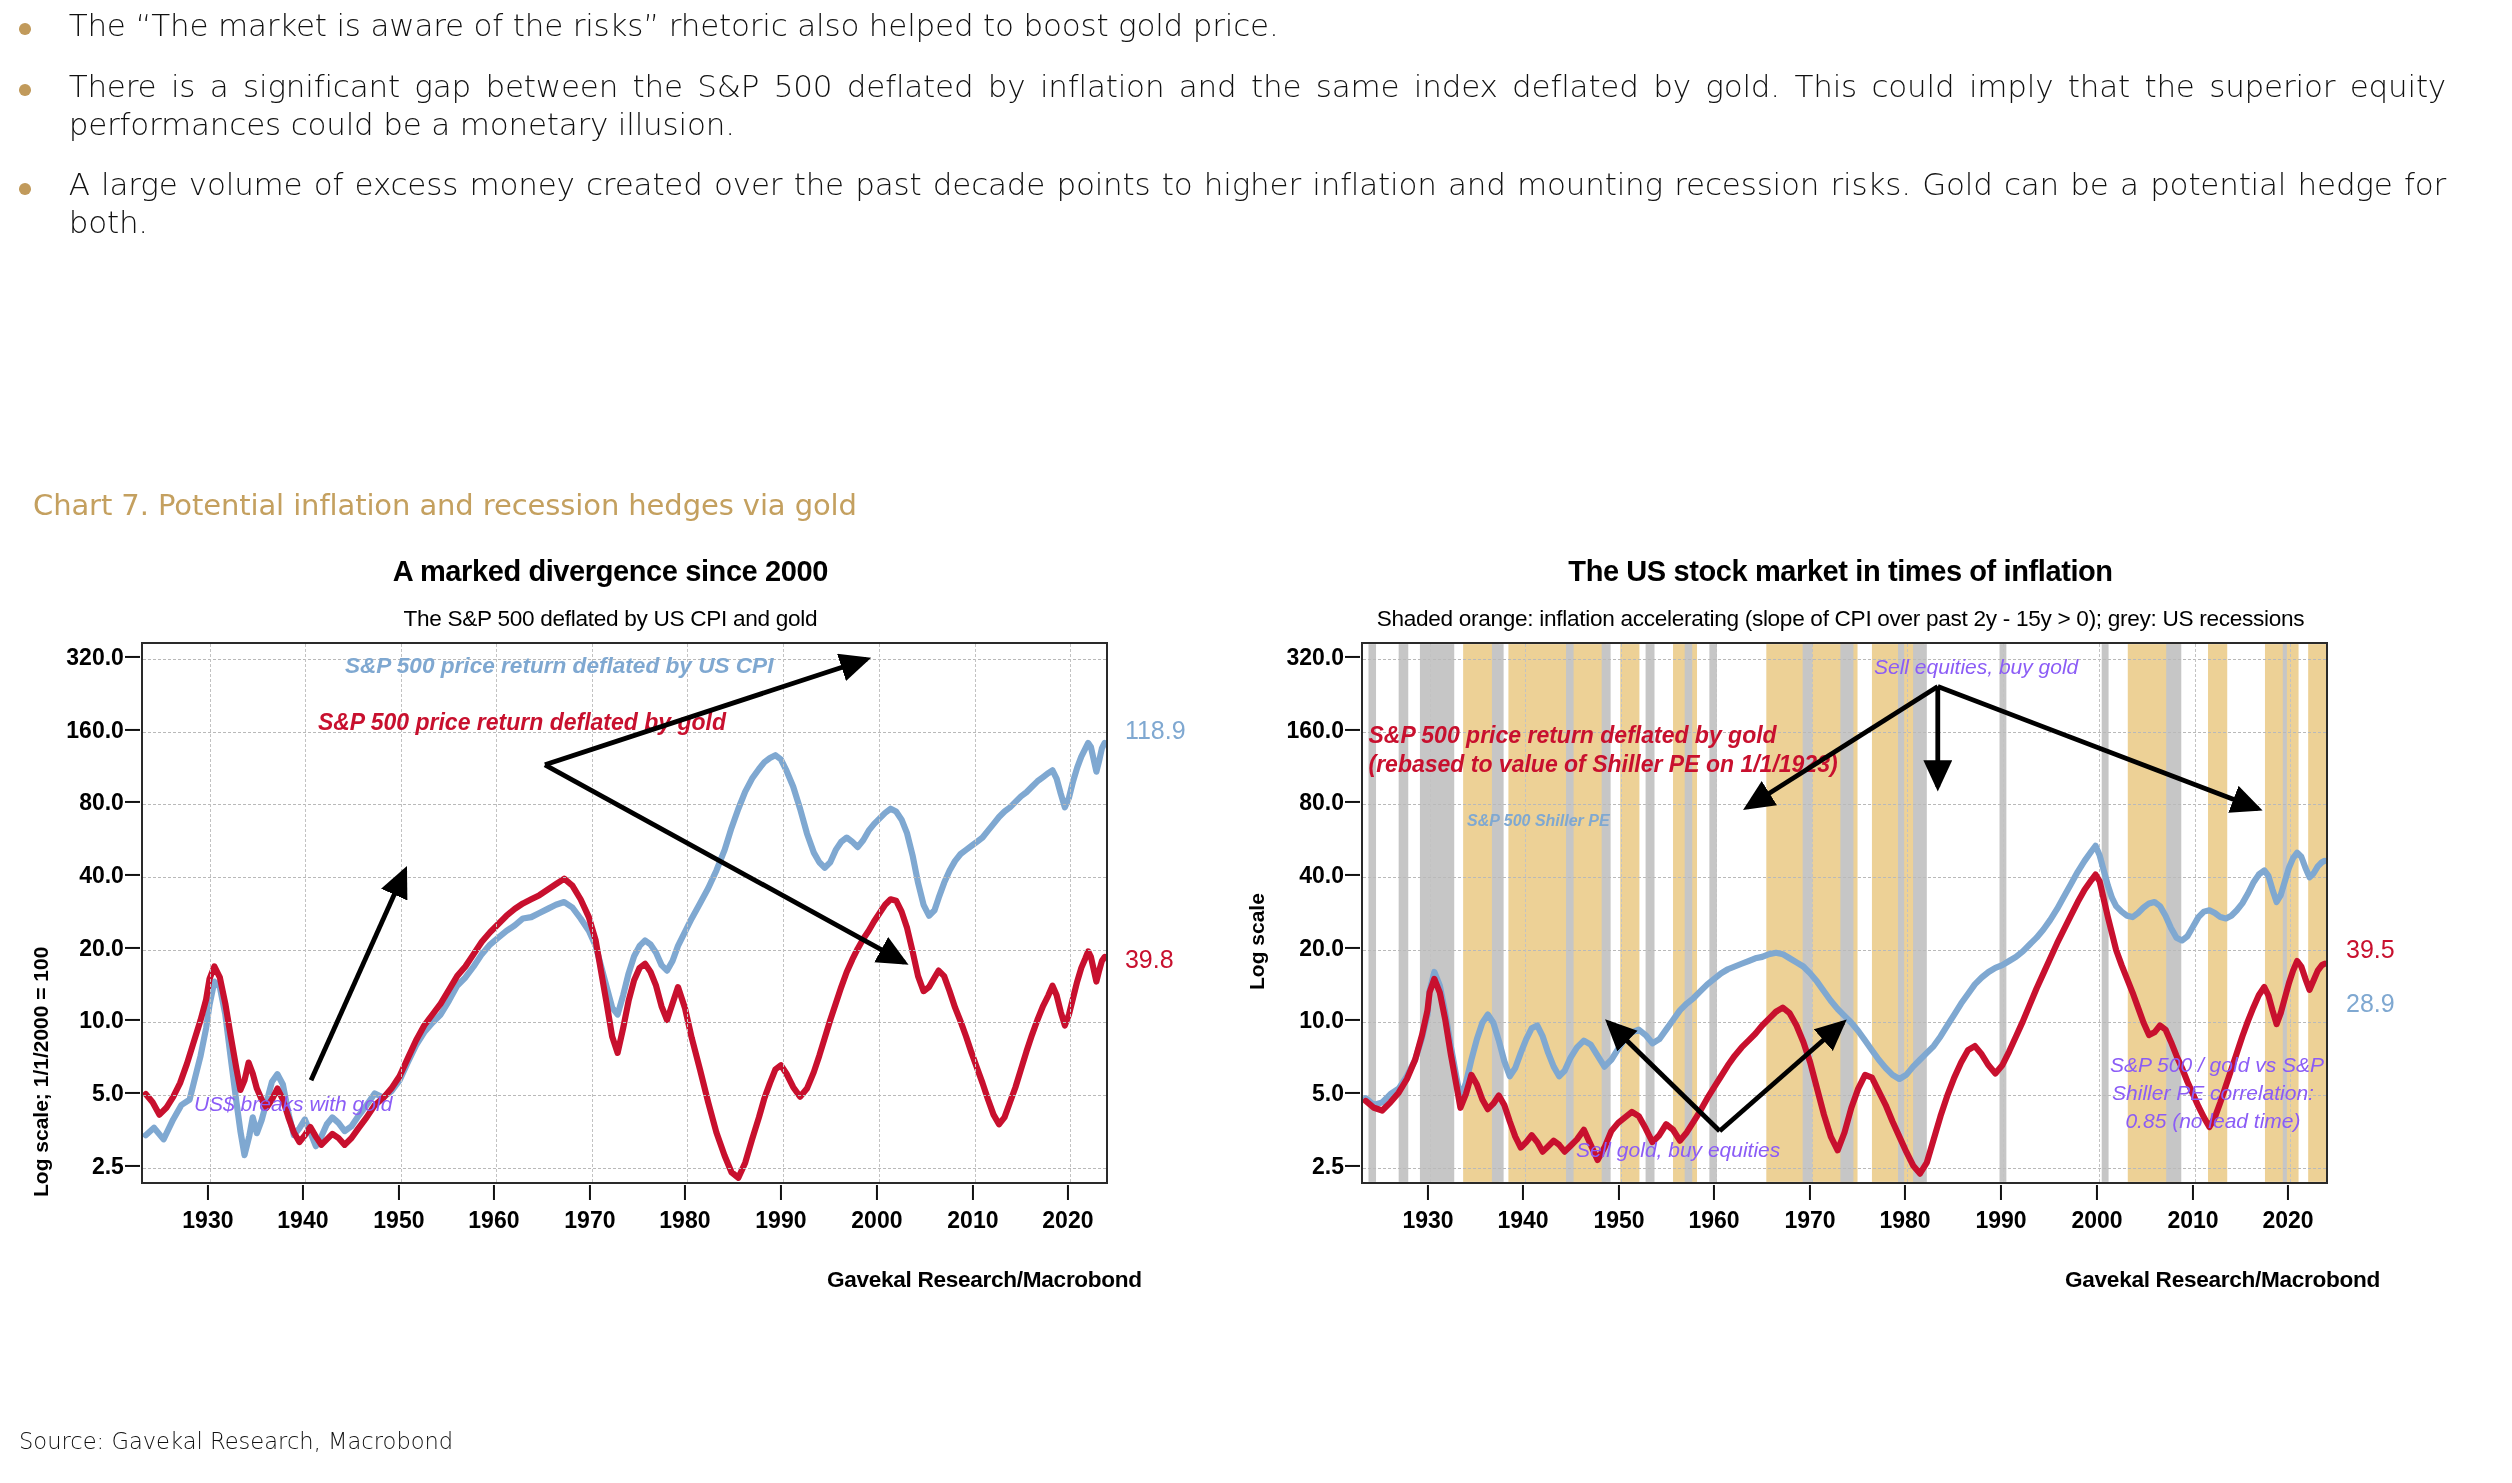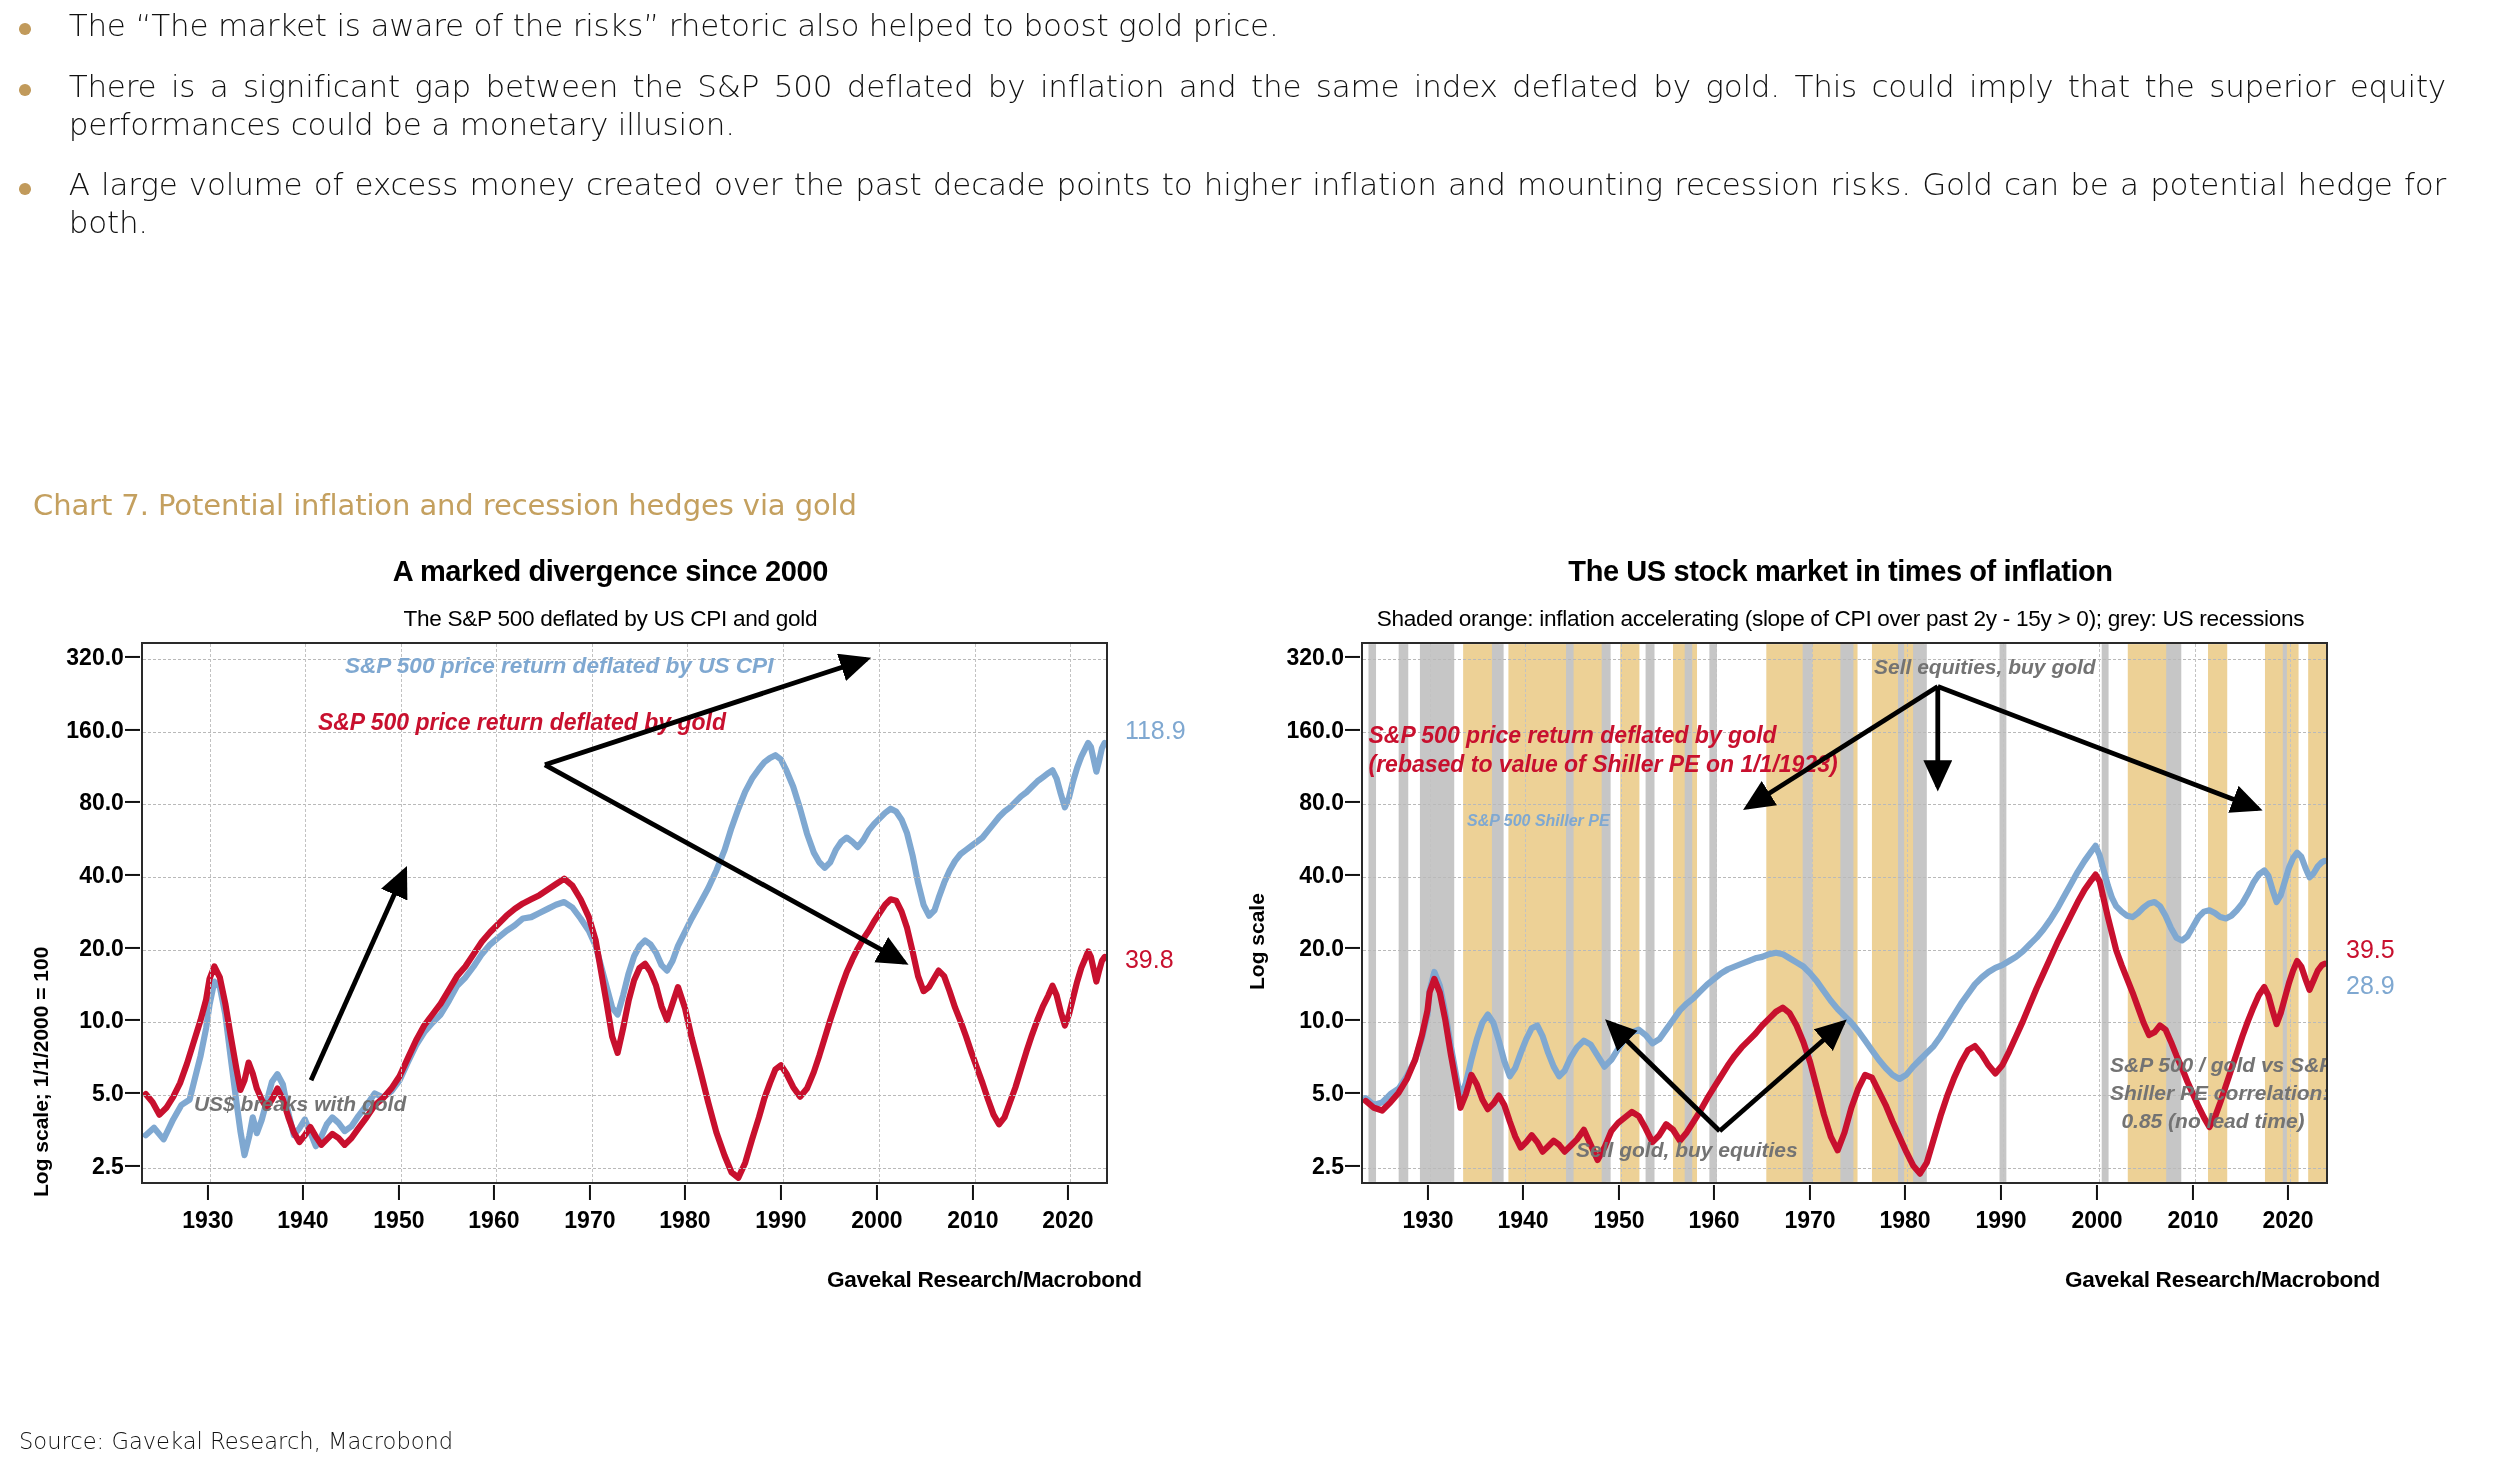--- a/index.html
+++ b/index.html
@@ -118,22 +118,22 @@
     font-family:"Liberation Sans", sans-serif;
     font-size:25px; font-weight:normal;
     white-space:nowrap;
   }
   .end-blue { color:#7fa8d1; }
   .end-red  { color:#c8102e; }
 
   .annot {
     position:absolute;
     font-family:"Liberation Sans", sans-serif;
-    font-style:italic; font-weight:bold;
-    font-size:21px; color:#737373;
+    font-style:italic; font-weight:normal;
+    font-size:21px; color:#8b5cf6;
     white-space:nowrap; line-height:1.35;
   }
   .annot.center { text-align:center; }
 
   .credit {
     position:absolute;
     font-family:"Liberation Sans", sans-serif;
     font-weight:bold; font-size:22.6px;
     letter-spacing:-0.3px; white-space:nowrap;
   }
@@ -385,21 +385,21 @@
         <line x1="838" y1="62" x2="560" y2="238" stroke="#000" stroke-width="7" marker-end="url(#ah-r)"></line>
         <line x1="838" y1="62" x2="838" y2="208" stroke="#000" stroke-width="7" marker-end="url(#ah-r)"></line>
         <line x1="838" y1="62" x2="1305" y2="240" stroke="#000" stroke-width="7" marker-end="url(#ah-r)"></line>
 
         <line x1="520" y1="710" x2="358" y2="552" stroke="#000" stroke-width="7" marker-end="url(#ah-r)"></line>
         <line x1="520" y1="710" x2="700" y2="552" stroke="#000" stroke-width="7" marker-end="url(#ah-r)"></line>
       </svg>
     </div>
 
     <div class="endlabel end-red" style="left:1119px; top:307px; transform:translateY(-50%);">39.5</div>
-    <div class="endlabel end-blue" style="left:1119px; top:343px; transform:translateY(-50%);">28.9</div>
+    <div class="endlabel end-blue" style="left:1119px; top:361px; transform:translateY(-50%);">28.9</div>
 
     <div class="xlabels" style="left:134px; top:542px; width:967px;">
       <div class="xtick" style="left:67px;  top:1.4px;"></div>
       <div class="xtick" style="left:162px; top:1.4px;"></div>
       <div class="xtick" style="left:258px; top:1.4px;"></div>
       <div class="xtick" style="left:353px; top:1.4px;"></div>
       <div class="xtick" style="left:449px; top:1.4px;"></div>
       <div class="xtick" style="left:544px; top:1.4px;"></div>
       <div class="xtick" style="left:640px; top:1.4px;"></div>
       <div class="xtick" style="left:736px;top:1.4px;"></div>

